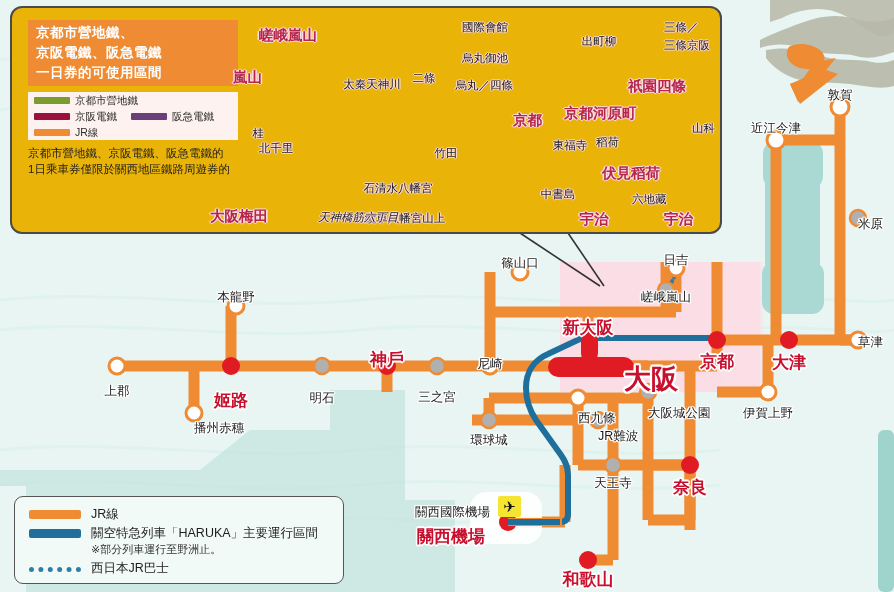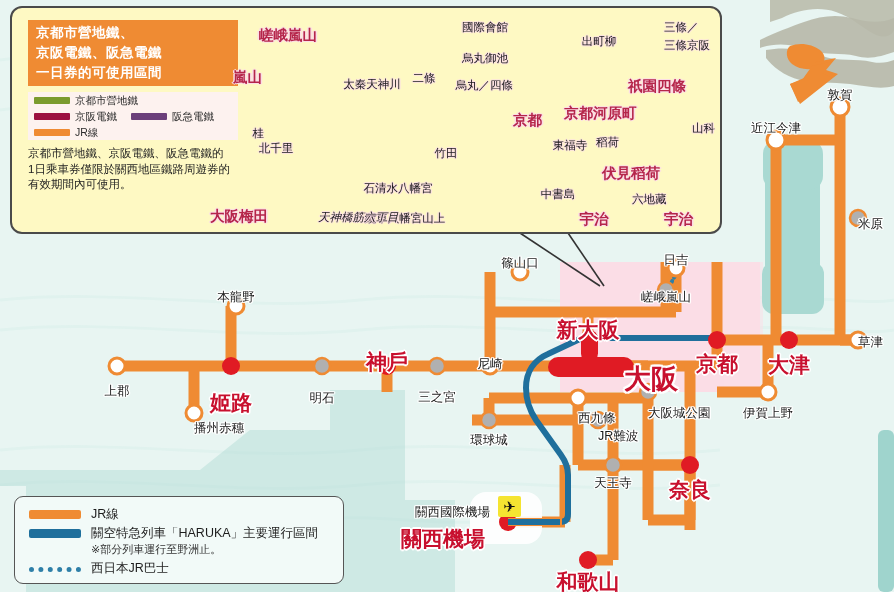--- a/index.html
+++ b/index.html
@@ -15,21 +15,21 @@
     overflow: hidden;
     background: #e8f5f2;
   }
   #map-svg { position: absolute; left: 0; top: 0; }
 
   
   .inset-panel {
     position: absolute;
     left: 10px; top: 6px;
     width: 712px; height: 228px;
-    background: #fef9c3;
+    background: #eab308;
     border: 2px solid #4a4a4a;
     border-radius: 12px;
     z-index: 5;
   }
   .inset-title {
     position: absolute;
     left: 16px; top: 12px;
     width: 210px; height: 66px;
     background: #ef8b33;
     color: #ffffff;
@@ -83,21 +83,21 @@
   .lbl {
     position: absolute;
     white-space: nowrap;
     z-index: 8;
     line-height: 1;
     pointer-events: none;
   }
   .lbl.major {
     color: #c8102e;
     font-weight: bold;
-    font-size: 21px;
+    font-size: 17px;
     text-shadow: 1.6px 0 #fff, -1.6px 0 #fff, 0 1.6px #fff, 0 -1.6px #fff,
                  1.2px 1.2px #fff, -1.2px 1.2px #fff, 1.2px -1.2px #fff, -1.2px -1.2px #fff;
   }
   .lbl.minor {
     color: #1a1a1a;
     font-size: 12.5px;
     text-shadow: 1.4px 0 #fff, -1.4px 0 #fff, 0 1.4px #fff, 0 -1.4px #fff,
                  1px 1px #fff, -1px 1px #fff, 1px -1px #fff, -1px -1px #fff;
   }
   .lbl.inset-major { color: #b5264a; font-weight: bold; font-size: 14.5px;
@@ -461,21 +461,20 @@
       </div>
       <div class="lg-row">
         <span class="lg-swatch" style="background:#ef8b33"></span>
         <span class="lg-label">JR線</span>
       </div>
     </div>
 
     <div class="inset-note">
       <div>京都市營地鐵、京阪電鐵、阪急電鐵的</div>
       <div>1日乘車券僅限於關西地區鐵路周遊券的</div>
-      <div>有效期間內可使用。</div>
     </div>
   </div>
 
   <div id="inset-labels">
       <div class="lbl inset-major ctr" style="left: 288px; top: 28px;">嵯峨嵐山</div>
       <div class="lbl inset-major rgt" style="left: 262px; top: 70px;">嵐山</div>
       <div class="lbl inset-minor ctr" style="left: 372px; top: 79px; text-align: right;">太秦天神川</div>
       <div class="lbl inset-minor ctr" style="left: 424px; top: 73px; font-family: Liberation Mono, monospace;">二條</div>
       <div class="lbl inset-minor rgt" style="left: 264px; top: 128px;">桂</div>
       <div class="lbl inset-minor ctr" style="left: 276px; top: 143px;">北千里</div>

